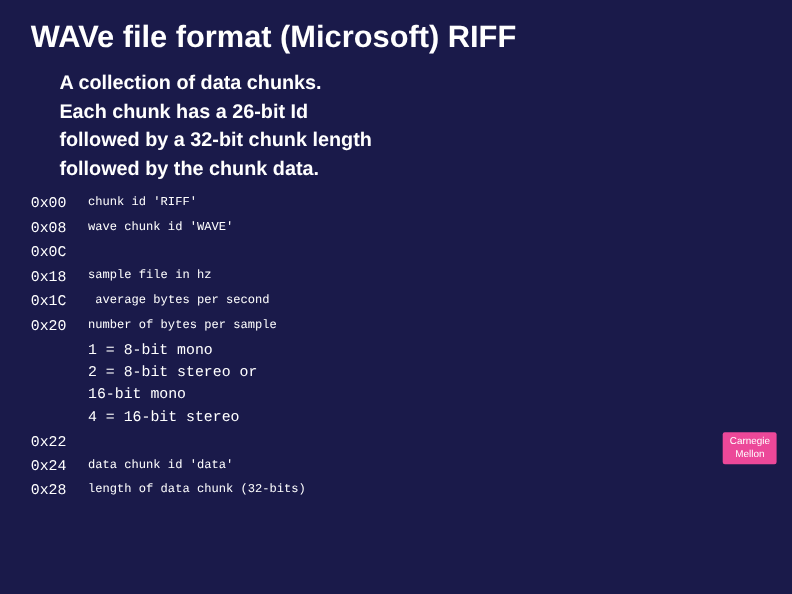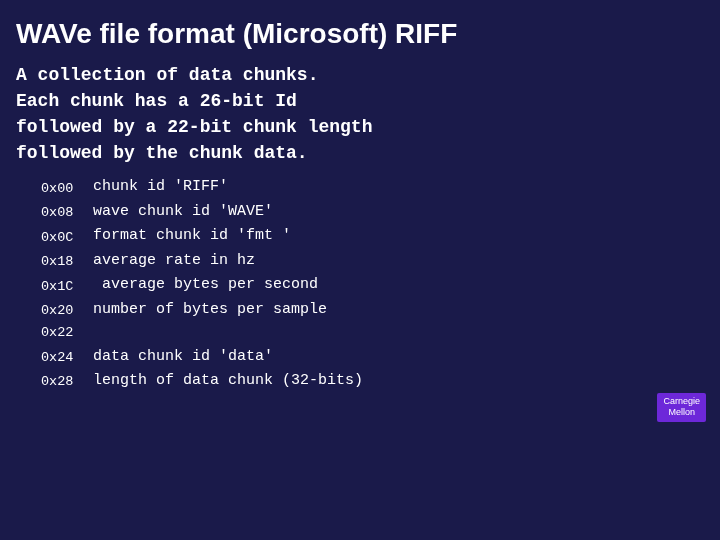--- a/index.html
+++ b/index.html
@@ -8,125 +8,130 @@
       height: 540px;
       background-color: #1a1a4a;
       font-family: 'Courier New', Courier, monospace;
       color: #ffffff;
       overflow: hidden;
       position: relative;
     }
     .page-container {
       width: 720px;
       height: 432px;
-      padding: 18px 28px 16px 16px;
+      padding: 18px 28px 16px 28px;
       position: relative;
     }
     .title {
       font-size: 28px;
       font-weight: bold;
       color: #ffffff;
       margin-bottom: 12px;
       font-family: Arial, sans-serif;
     }
     .intro-text {
       font-size: 18px;
       font-weight: bold;
       color: #ffffff;
       line-height: 1.45;
       margin-bottom: 10px;
-      font-family: Liberation Mono, monospace;
+      font-family: Liberation Sans, sans-serif;
+      margin-left: 26px;
     }
     .table-section {
       display: flex;
       flex-direction: column;
       gap: 2px;
     }
     .table-row {
       display: flex;
-      align-items: flex-end;
+      align-items: flex-start;
       font-size: 13.5px;
       color: #ffffff;
       line-height: 1.5;
-      margin-left: 25px;
     }
     .hex-col {
       min-width: 52px;
       font-family: 'Courier New', Courier, monospace;
       font-size: 13.5px;
       color: #ffffff;
     }
     .desc-col {
       font-family: 'Courier New', Courier, monospace;
-      font-size: 15px;
+      font-size: 11px;
       color: #ffffff;
       white-space: pre-wrap;
     }
     .indent-block {
       margin-left: 52px;
       font-family: 'Courier New', Courier, monospace;
       font-size: 13.5px;
       color: #ffffff;
       line-height: 1.5;
     }
     .carnegie-badge {
       position: absolute;
       bottom: 10px;
       right: 14px;
-      background-color: #6d28d9;
+      background-color: #ec4899;
       color: #ffffff;
       font-size: 9px;
       font-family: Arial, sans-serif;
       padding: 3px 6px;
       border-radius: 2px;
       text-align: center;
       line-height: 1.3;
     }
   </style>
 </head>
 <body>
 
 <div class="page-container">
 
   <div class="title">WAVe file format (Microsoft) RIFF</div>
 
   <div class="intro-text">
     <div>A collection of data chunks.</div>
     <div>Each chunk has a 26-bit Id</div>
-    <div>followed by a 22-bit chunk length</div>
+    <div>followed by a 32-bit chunk length</div>
     <div>followed by the chunk data.</div>
   </div>
 
   <div class="table-section">
 
     <div class="table-row">
       <span class="hex-col">0x00</span>
       <span class="desc-col">chunk id 'RIFF'</span>
     </div>
     <div class="table-row">
       <span class="hex-col">0x08</span>
       <span class="desc-col">wave chunk id 'WAVE'</span>
     </div>
     <div class="table-row">
       <span class="hex-col">0x0C</span>
-      <span class="desc-col">format chunk id 'fmt '</span>
     </div>
     <div class="table-row">
       <span class="hex-col">0x18</span>
-      <span class="desc-col">average rate in hz</span>
+      <span class="desc-col">sample file in hz</span>
     </div>
     <div class="table-row">
       <span class="hex-col">0x1C</span>
       <span class="desc-col"> average bytes per second</span>
     </div>
     <div class="table-row">
       <span class="hex-col">0x20</span>
       <span class="desc-col">number of bytes per sample</span>
     </div>
 
+    <div class="indent-block">
+      <div>1 =  8-bit mono</div>
+      <div>2 =  8-bit stereo or</div>
+      <div>        16-bit mono</div>
+      <div>4 = 16-bit stereo</div>
+    </div>
 
     <div class="table-row">
       <span class="hex-col">0x22</span>
     </div>
     <div class="table-row">
       <span class="hex-col">0x24</span>
       <span class="desc-col">data chunk id 'data'</span>
     </div>
     <div class="table-row">
       <span class="hex-col">0x28</span>

